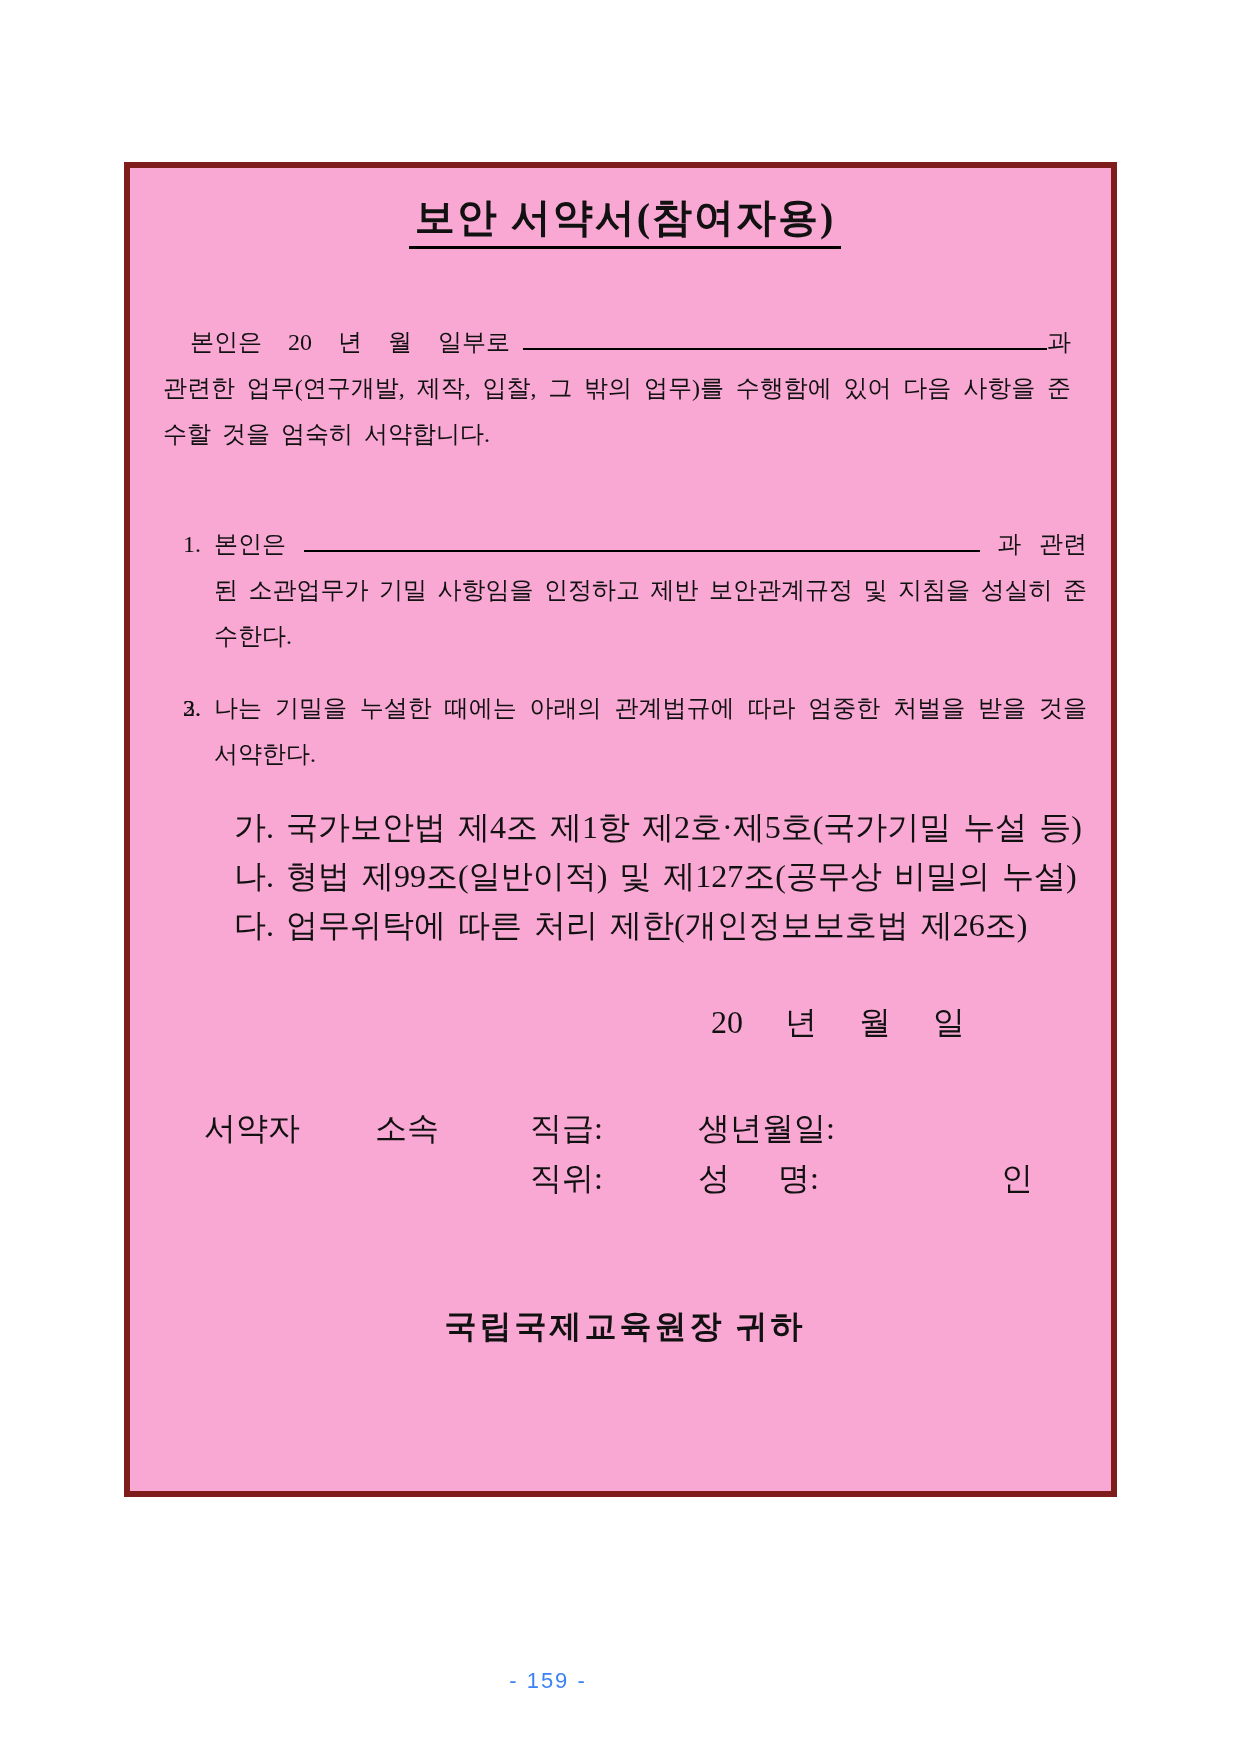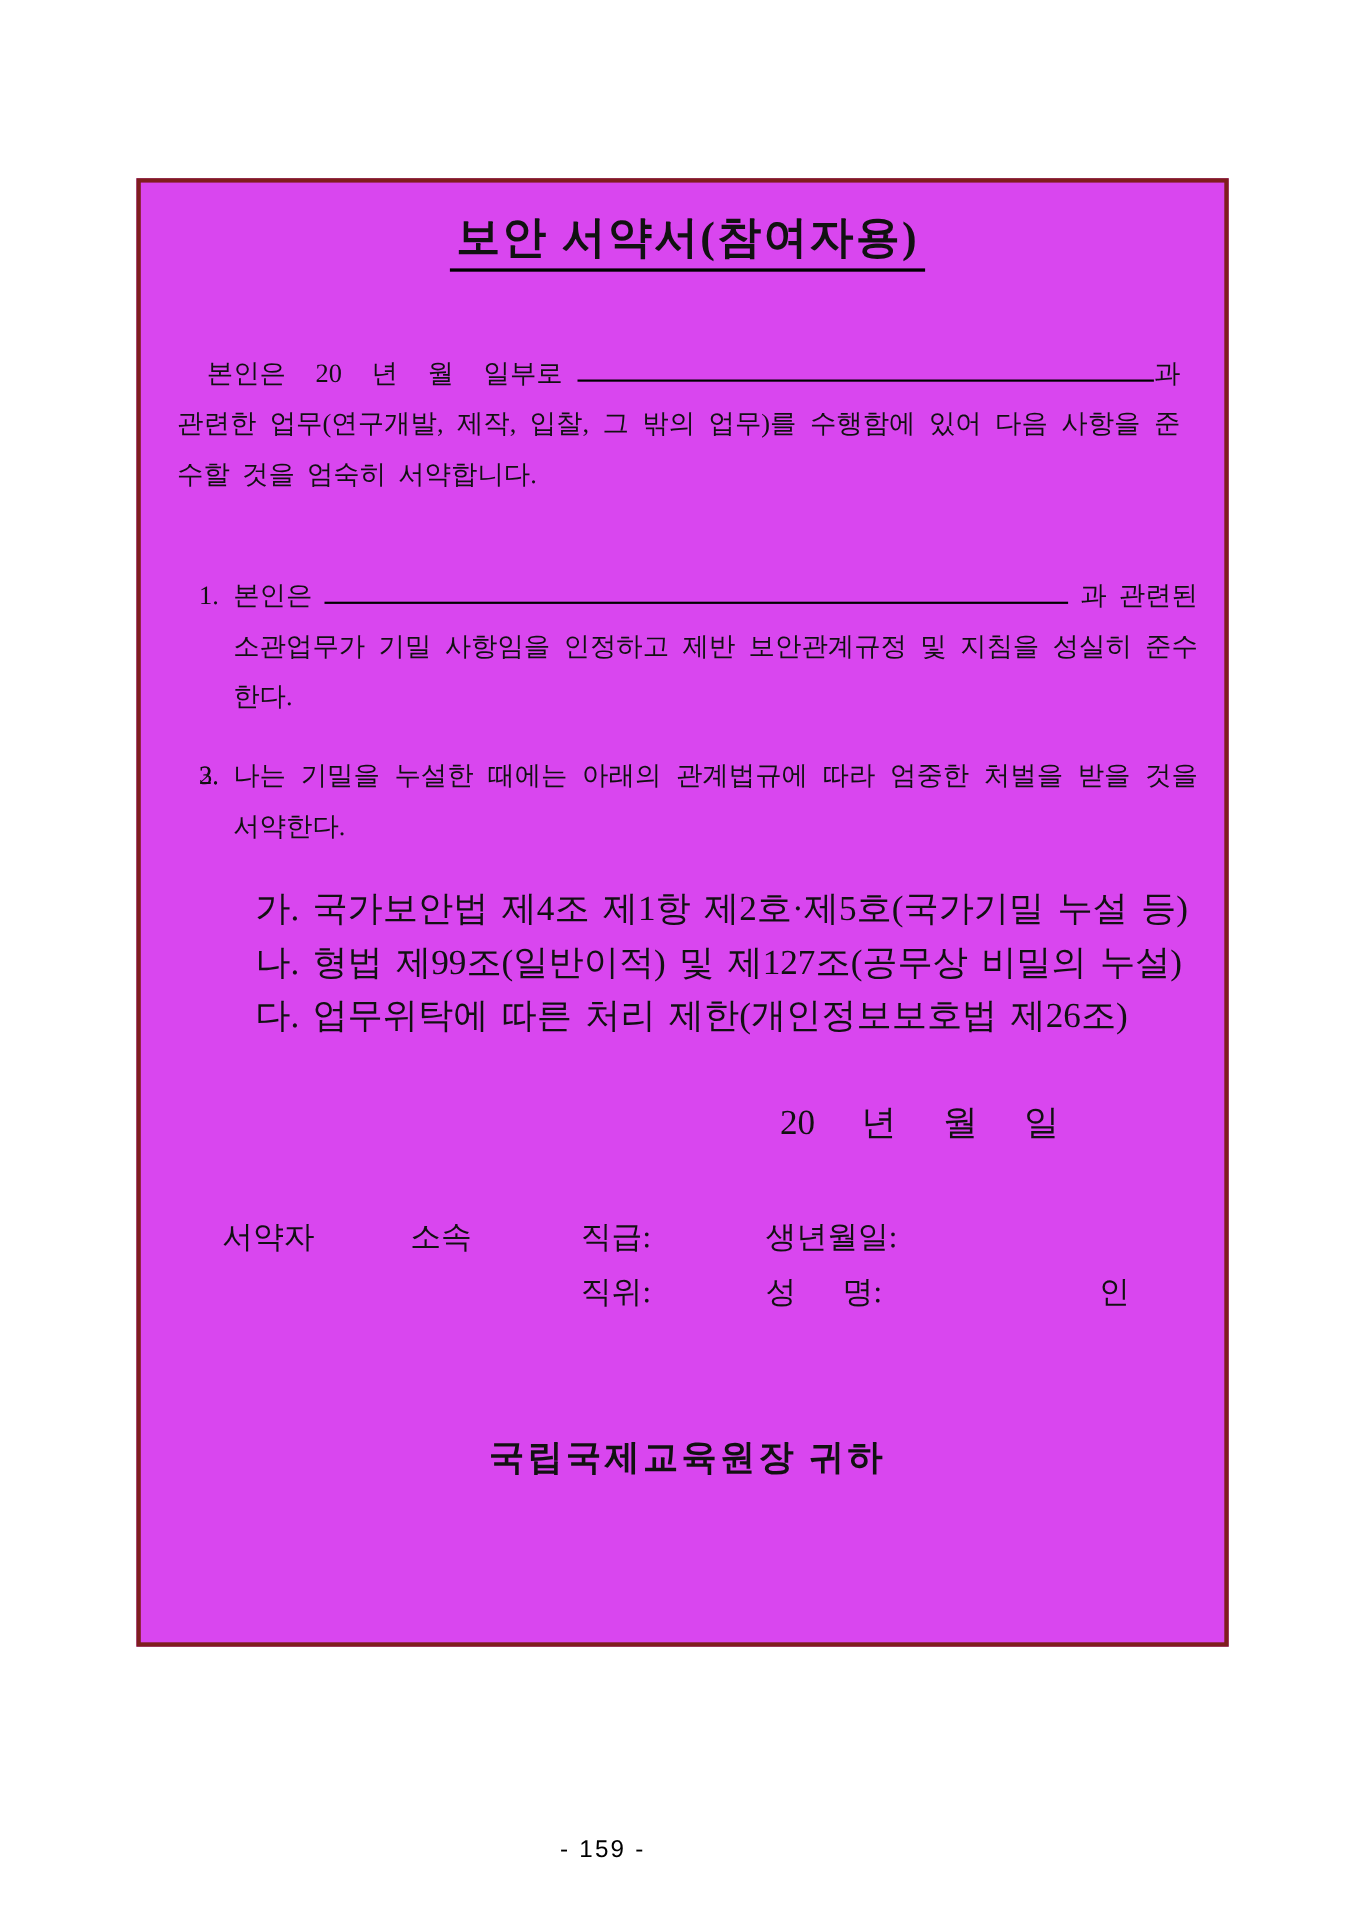--- a/index.html
+++ b/index.html
@@ -10,23 +10,23 @@
   body {
     width: 1240px; height: 1753px;
     position: relative;
     font-family: "Liberation Serif", "DejaVu Serif", serif;
     color: #111111;
   }
   .doc-box {
     position: absolute;
     left: 124px; top: 162px;
     width: 993px; height: 1335px;
-    border: 4px solid #7f1d1d;
+    border: 6px solid #7f1d1d;
     padding: 0 24px 0 33px;
-    background: #d946ef;
+    background: #f9a8d4;
   }
   .title {
     margin-top: 28px;
     text-align: center;
   }
   .title-text {
     display: inline-block;
     font-size: 40px;
     font-weight: bold;
     letter-spacing: 2px;
@@ -78,21 +78,21 @@
     padding-left: 548px;
     font-size: 32px;
     line-height: 46px;
     display: flex;
     gap: 42px;
   }
   .signature { margin-top: 60px; }
   .sig-row {
     position: relative;
     height: 50px;
-    font-size: 28px;
+    font-size: 32px;
     line-height: 46px;
     text-align: right;
   }
   .sig-row span { position: absolute; top: 0; }
   .sig-pledger   { left: 41px; }
   .sig-affil     { left: 212px; }
   .sig-grade     { left: 367px; }
   .sig-birth     { left: 535px; }
   .sig-position  { left: 367px; }
   .sig-name      { left: 535px; }
@@ -105,21 +105,21 @@
     letter-spacing: 3px;
     line-height: 50px;
   }
   .page-number {
     position: absolute;
     top: 1668px; left: 0;
     width: 1096px;
     text-align: center;
     font-size: 22px;
     letter-spacing: 2px;
-    color: #000000;
+    color: #3b82f6;
     font-family: "Liberation Sans", "DejaVu Sans", sans-serif;
   }
 </style>
 </head>
 <body>
 
 <div class="doc-box">
 
   <div class="title">
     <span class="title-text">보안 서약서(참여자용)</span>

